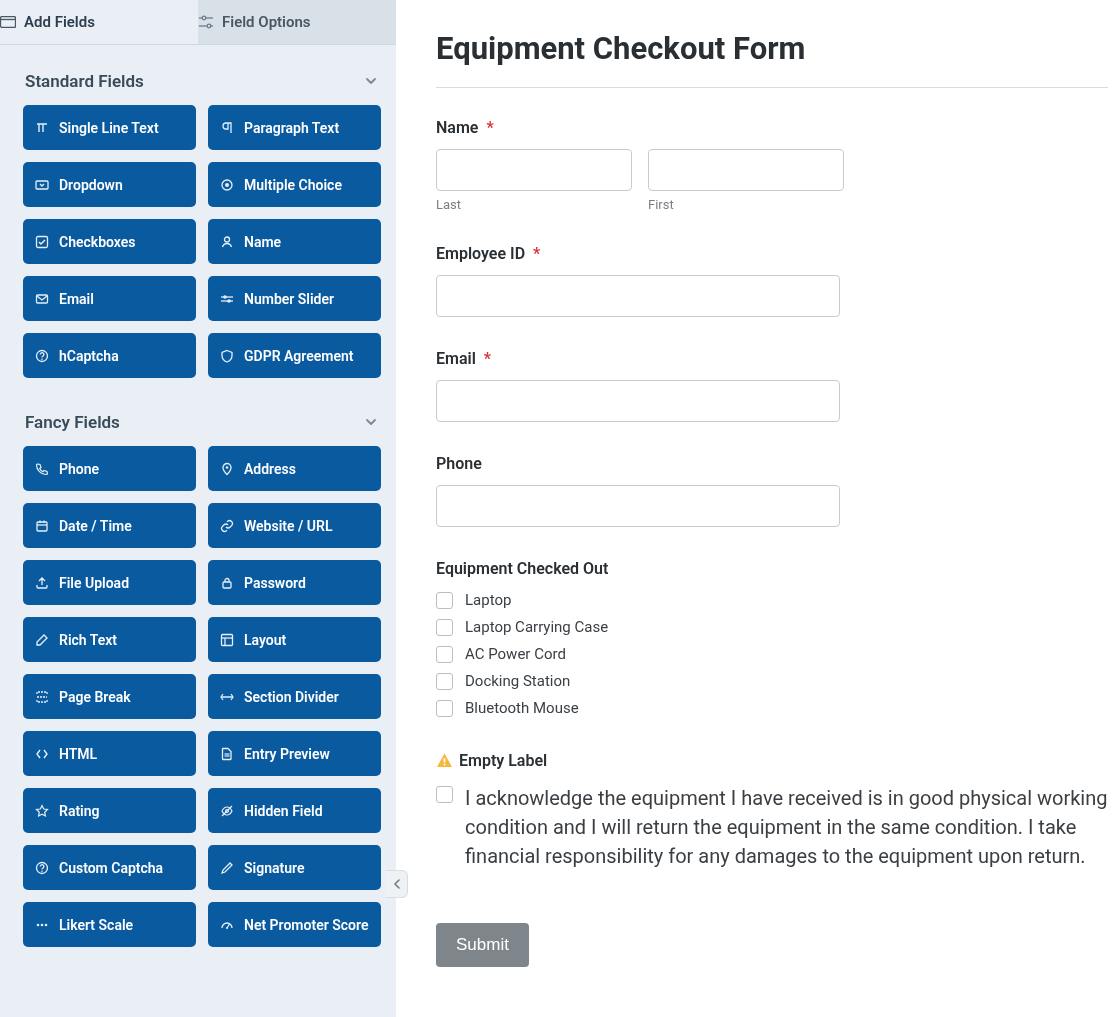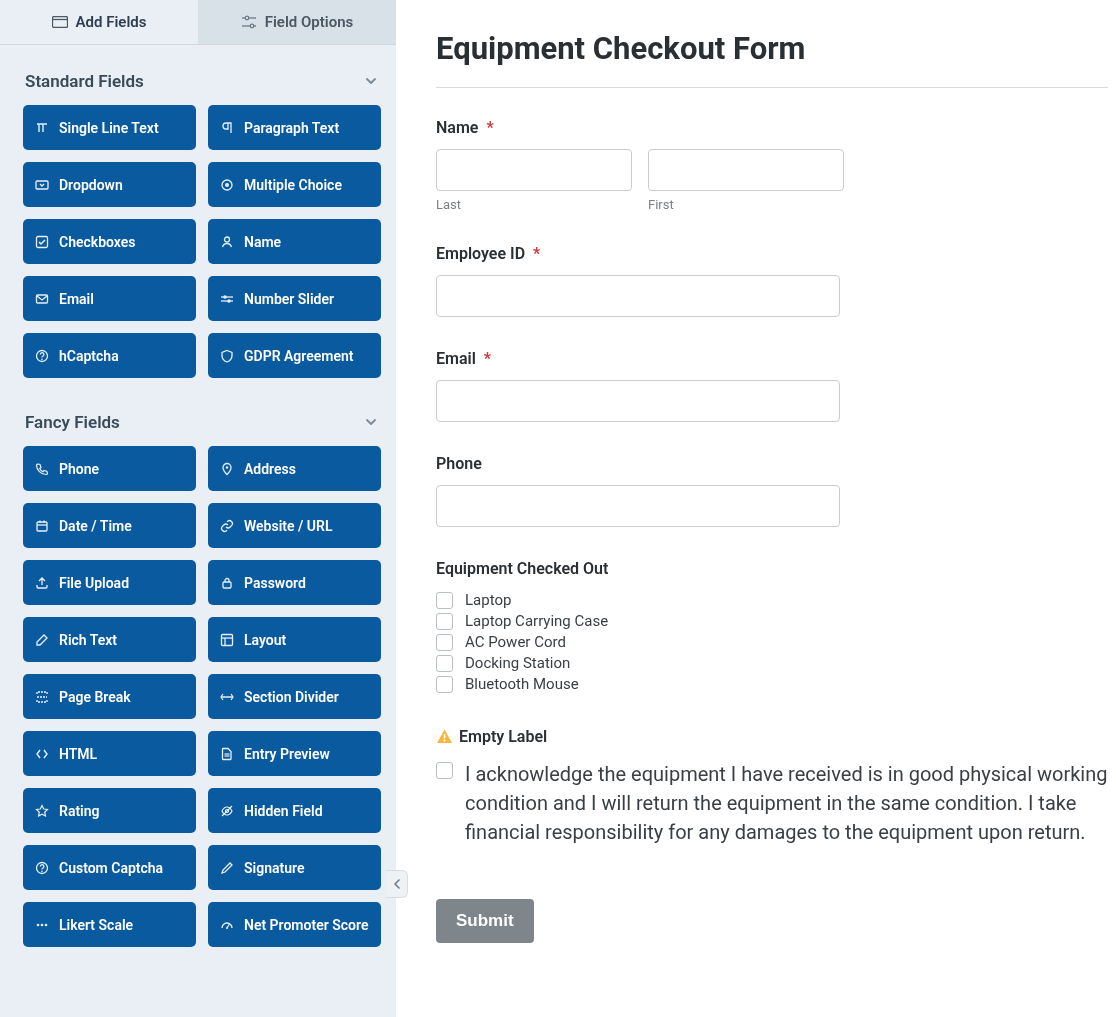--- a/index.html
+++ b/index.html
@@ -26,37 +26,37 @@
   .tabs {
     display: flex;
     height: 45px;
     background: #d9e1e8;
     border-bottom: 1px solid #cfd8df;
   }
   .tab {
     flex: 1;
     display: flex;
     align-items: center;
-    justify-content: center;
     gap: 8px;
     font-size: 15px;
     font-weight: 600;
     color: #4a5864;
     cursor: pointer;
   }
   .tab.active {
     background: #e9eff4;
     color: #2c3e50;
   }
   .tab-icon { width: 16px; height: 16px; display: inline-flex; align-items: center; justify-content: center; flex-shrink:0; }
 
   .panel-body {
     flex: 1;
     overflow-y: auto;
-    padding: 16px 15px 8px 23px;
+    padding: 16px 15px 8px 10px;
+    margin-left: 13px;
   }
 
   .group-header {
     display: flex;
     align-items: center;
     justify-content: space-between;
     padding: 10px 2px 14px 2px;
     font-size: 17px;
     font-weight: 600;
     color: #394b59;
@@ -155,21 +155,21 @@
     max-width: 404px;
     height: 42px;
     border: 1px solid #c8ccd0;
     border-radius: 4px;
     padding: 0 10px;
     font-size: 15px;
     background: #fff;
   }
   .name-col .text-input { max-width: none; width: 100%; }
 
-  .checkbox-list { display: flex; flex-direction: column; margin-top: 2px; }
+  .checkbox-list { display: flex; flex-direction: column; gap: 6px; margin-top: 2px; }
   .checkbox-row { display: flex; align-items: flex-start; gap: 12px; font-size: 15px; color: #3a3f44; line-height: 1.4; }
   .checkbox-box {
     width: 17px; height: 17px;
     border: 1px solid #b9bfc4;
     border-radius: 3px;
     background: #fff;
     flex-shrink: 0;
     margin-top: 2px;
     cursor: pointer;
   }
@@ -187,21 +187,21 @@
 
   .ack-text { font-size: 20px; color: #3a3f44; line-height: 1.45; }
 
   .submit-btn {
     background: #7e868c;
     color: #fff;
     border: none;
     border-radius: 4px;
     padding: 12px 20px;
     font-size: 17px;
-    font-weight: 700;
+    font-weight: 400;
     cursor: pointer;
     margin-top: 20px;
   }
 
   
   svg { display:block; }
 </style>
 </head>
 <body>
 

